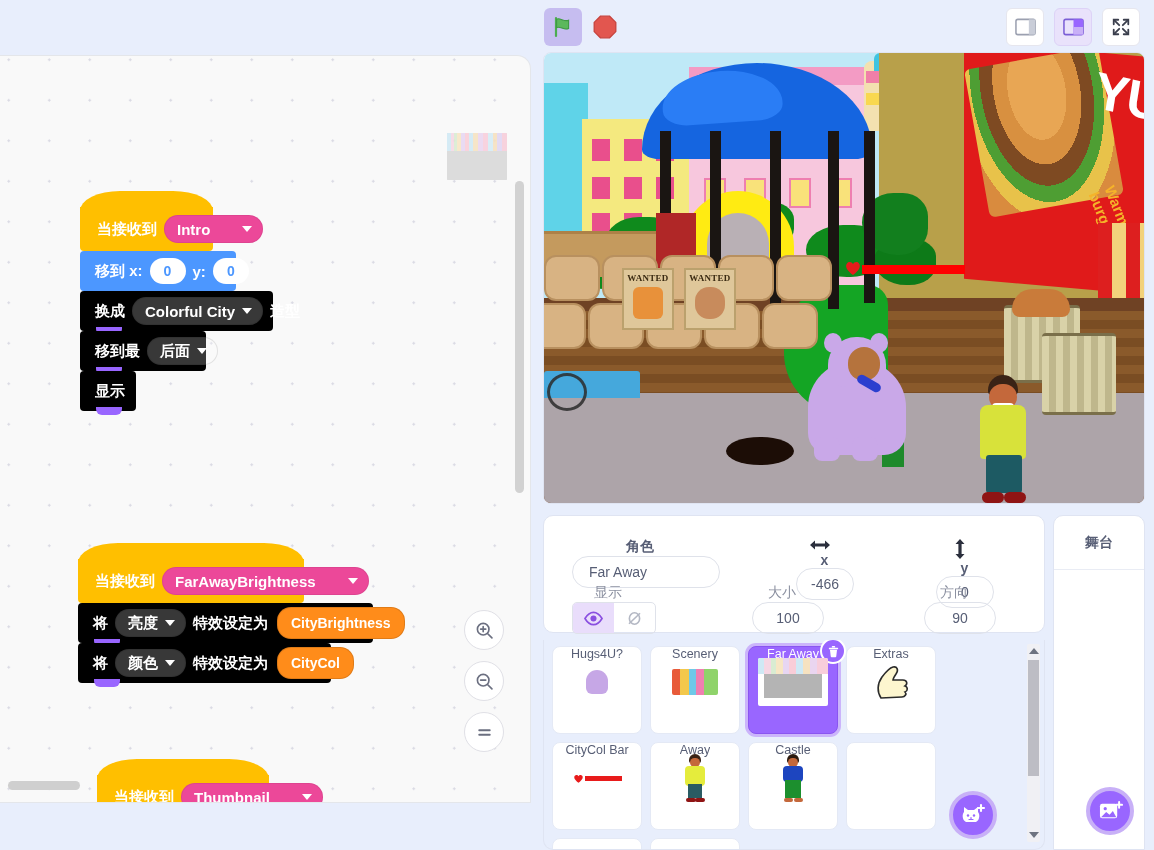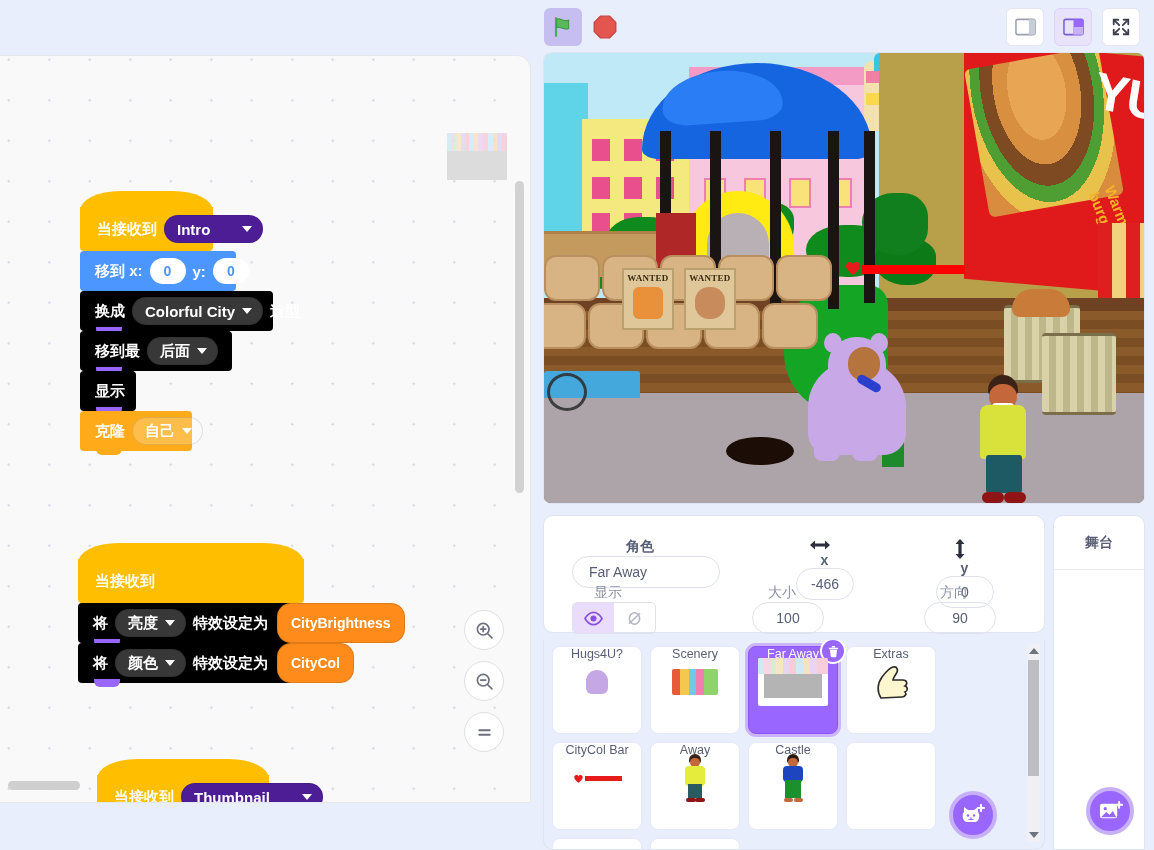--- a/index.html
+++ b/index.html
@@ -79,31 +79,31 @@
   .control::after { content:""; position:absolute; left:16px; bottom:-4px; width:26px; height:8px; background:#ffab19; border-radius:0 0 6px 6px; }
 
   .dd {
     display: inline-flex; align-items: center; gap: 7px;
     background: rgba(255,255,255,0.22);
     border: 1px solid rgba(0,0,0,0.10);
     border-radius: 16px; height: 28px; padding: 0 10px 0 12px;
     color: #fff; font-size: 15px; font-weight: 700;
     margin: 0 4px;
   }
-  .dd.on-hat { background: #4c1d95; border-color: rgba(0,0,0,0.06); gap: 32px; }
+  .dd.on-hat { background: #ec4899; border-color: rgba(0,0,0,0.06); gap: 32px; }
   .dd .car { width: 0; height: 0; border-left: 5px solid transparent; border-right: 5px solid transparent; border-top: 6px solid #fff; }
   .num {
     display:inline-flex; align-items:center; justify-content:center;
     background:#fff; color:#4c97ff; border-radius:14px; height:26px; min-width:36px;
     padding: 0 10px; font-size:14px; font-weight:700; margin:0 4px;
   }
   .varpill {
     display:inline-flex; align-items:center; justify-content:center;
     background:#ff8c1a; color:#fff; border:1px solid rgba(0,0,0,0.12);
-    border-radius:14px; height:40px; padding: 8px 13px; font-size:14px; font-weight:700;
+    border-radius:14px; height:32px; padding: 8px 13px; font-size:14px; font-weight:700;
     margin-left: 6px;
   }
 
   
   .zbtns { position: absolute; right: 26px; bottom: 50px; display:flex; flex-direction:column; gap: 11px; }
   .zbtn {
     width: 40px; height: 40px; border-radius: 50%;
     background: #fff; border: 1px solid #e0e0e6;
     display:flex; align-items:center; justify-content:center;
     box-shadow: 0 0 0 0 rgba(0,0,0,0);
@@ -290,42 +290,39 @@
         <span class="num">0</span>
       </div>
       <div class="blk looks" style="width:193px;">
         <span class="lbl">换成</span>
         <span class="dd">
           <span>Colorful City</span>
           <i class="car"></i>
         </span>
         <span class="lbl">造型</span>
       </div>
-      <div class="blk looks" style="width:152px;">
+      <div class="blk looks" style="width:126px;">
         <span class="lbl">移到最</span>
         <span class="dd">
           <span>后面</span>
           <i class="car"></i>
         </span>
       </div>
       <div class="blk looks" style="width:56px;">
         <span class="lbl">显示</span>
       </div>
-      <div class="blk control" style="width:112px;">
-        <span class="lbl">克隆</span>
-        <span class="dd">
-          <span>自己</span>
-          <i class="car"></i>
-        </span>
-      </div>
     </div>
 
     <div class="script" style="left:78px; top:487px;">
       <div class="blk hat" style="width:226px;">
         <span class="lbl">当接收到</span>
+        <span class="dd on-hat">
+          <span>FarAwayBrightness</span>
+          <i class="car"></i>
+        </span>
       </div>
       <div class="blk looks" style="width:295px;">
         <span class="lbl">将</span>
         <span class="dd">
           <span>亮度</span>
           <i class="car"></i>
         </span>
         <span class="lbl">特效设定为</span>
         <span class="varpill">CityBrightness</span>
       </div>

